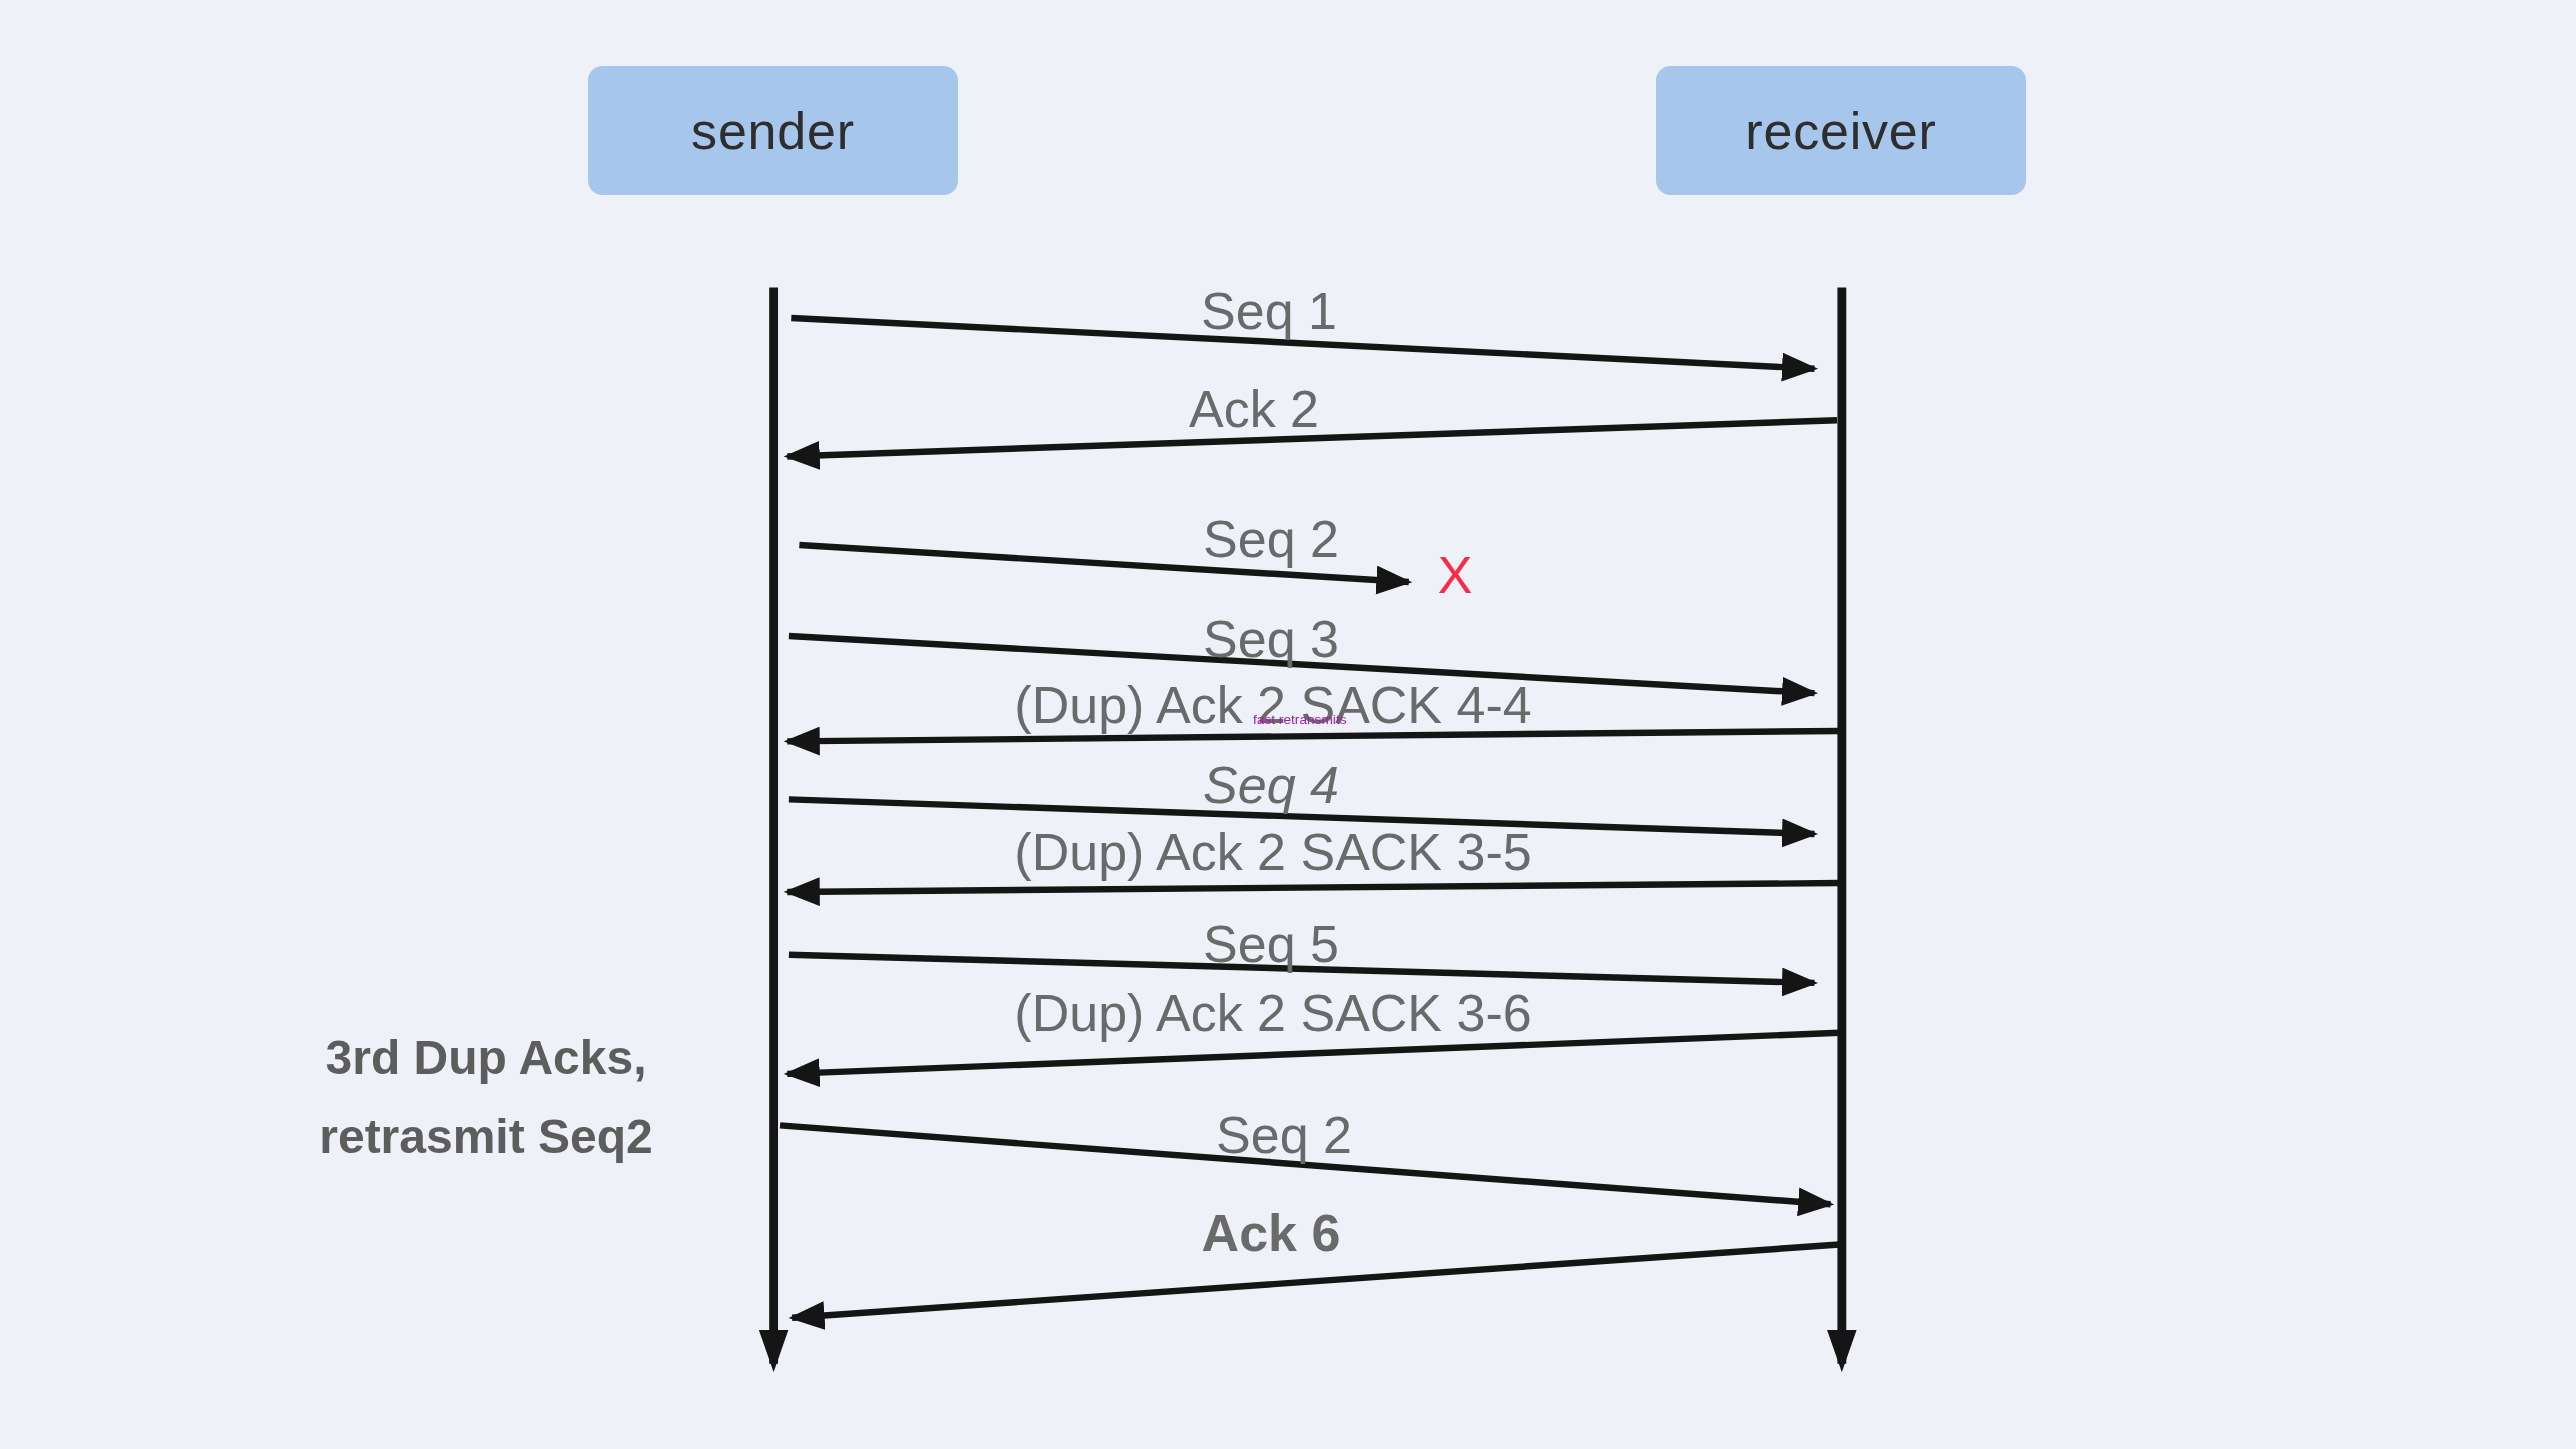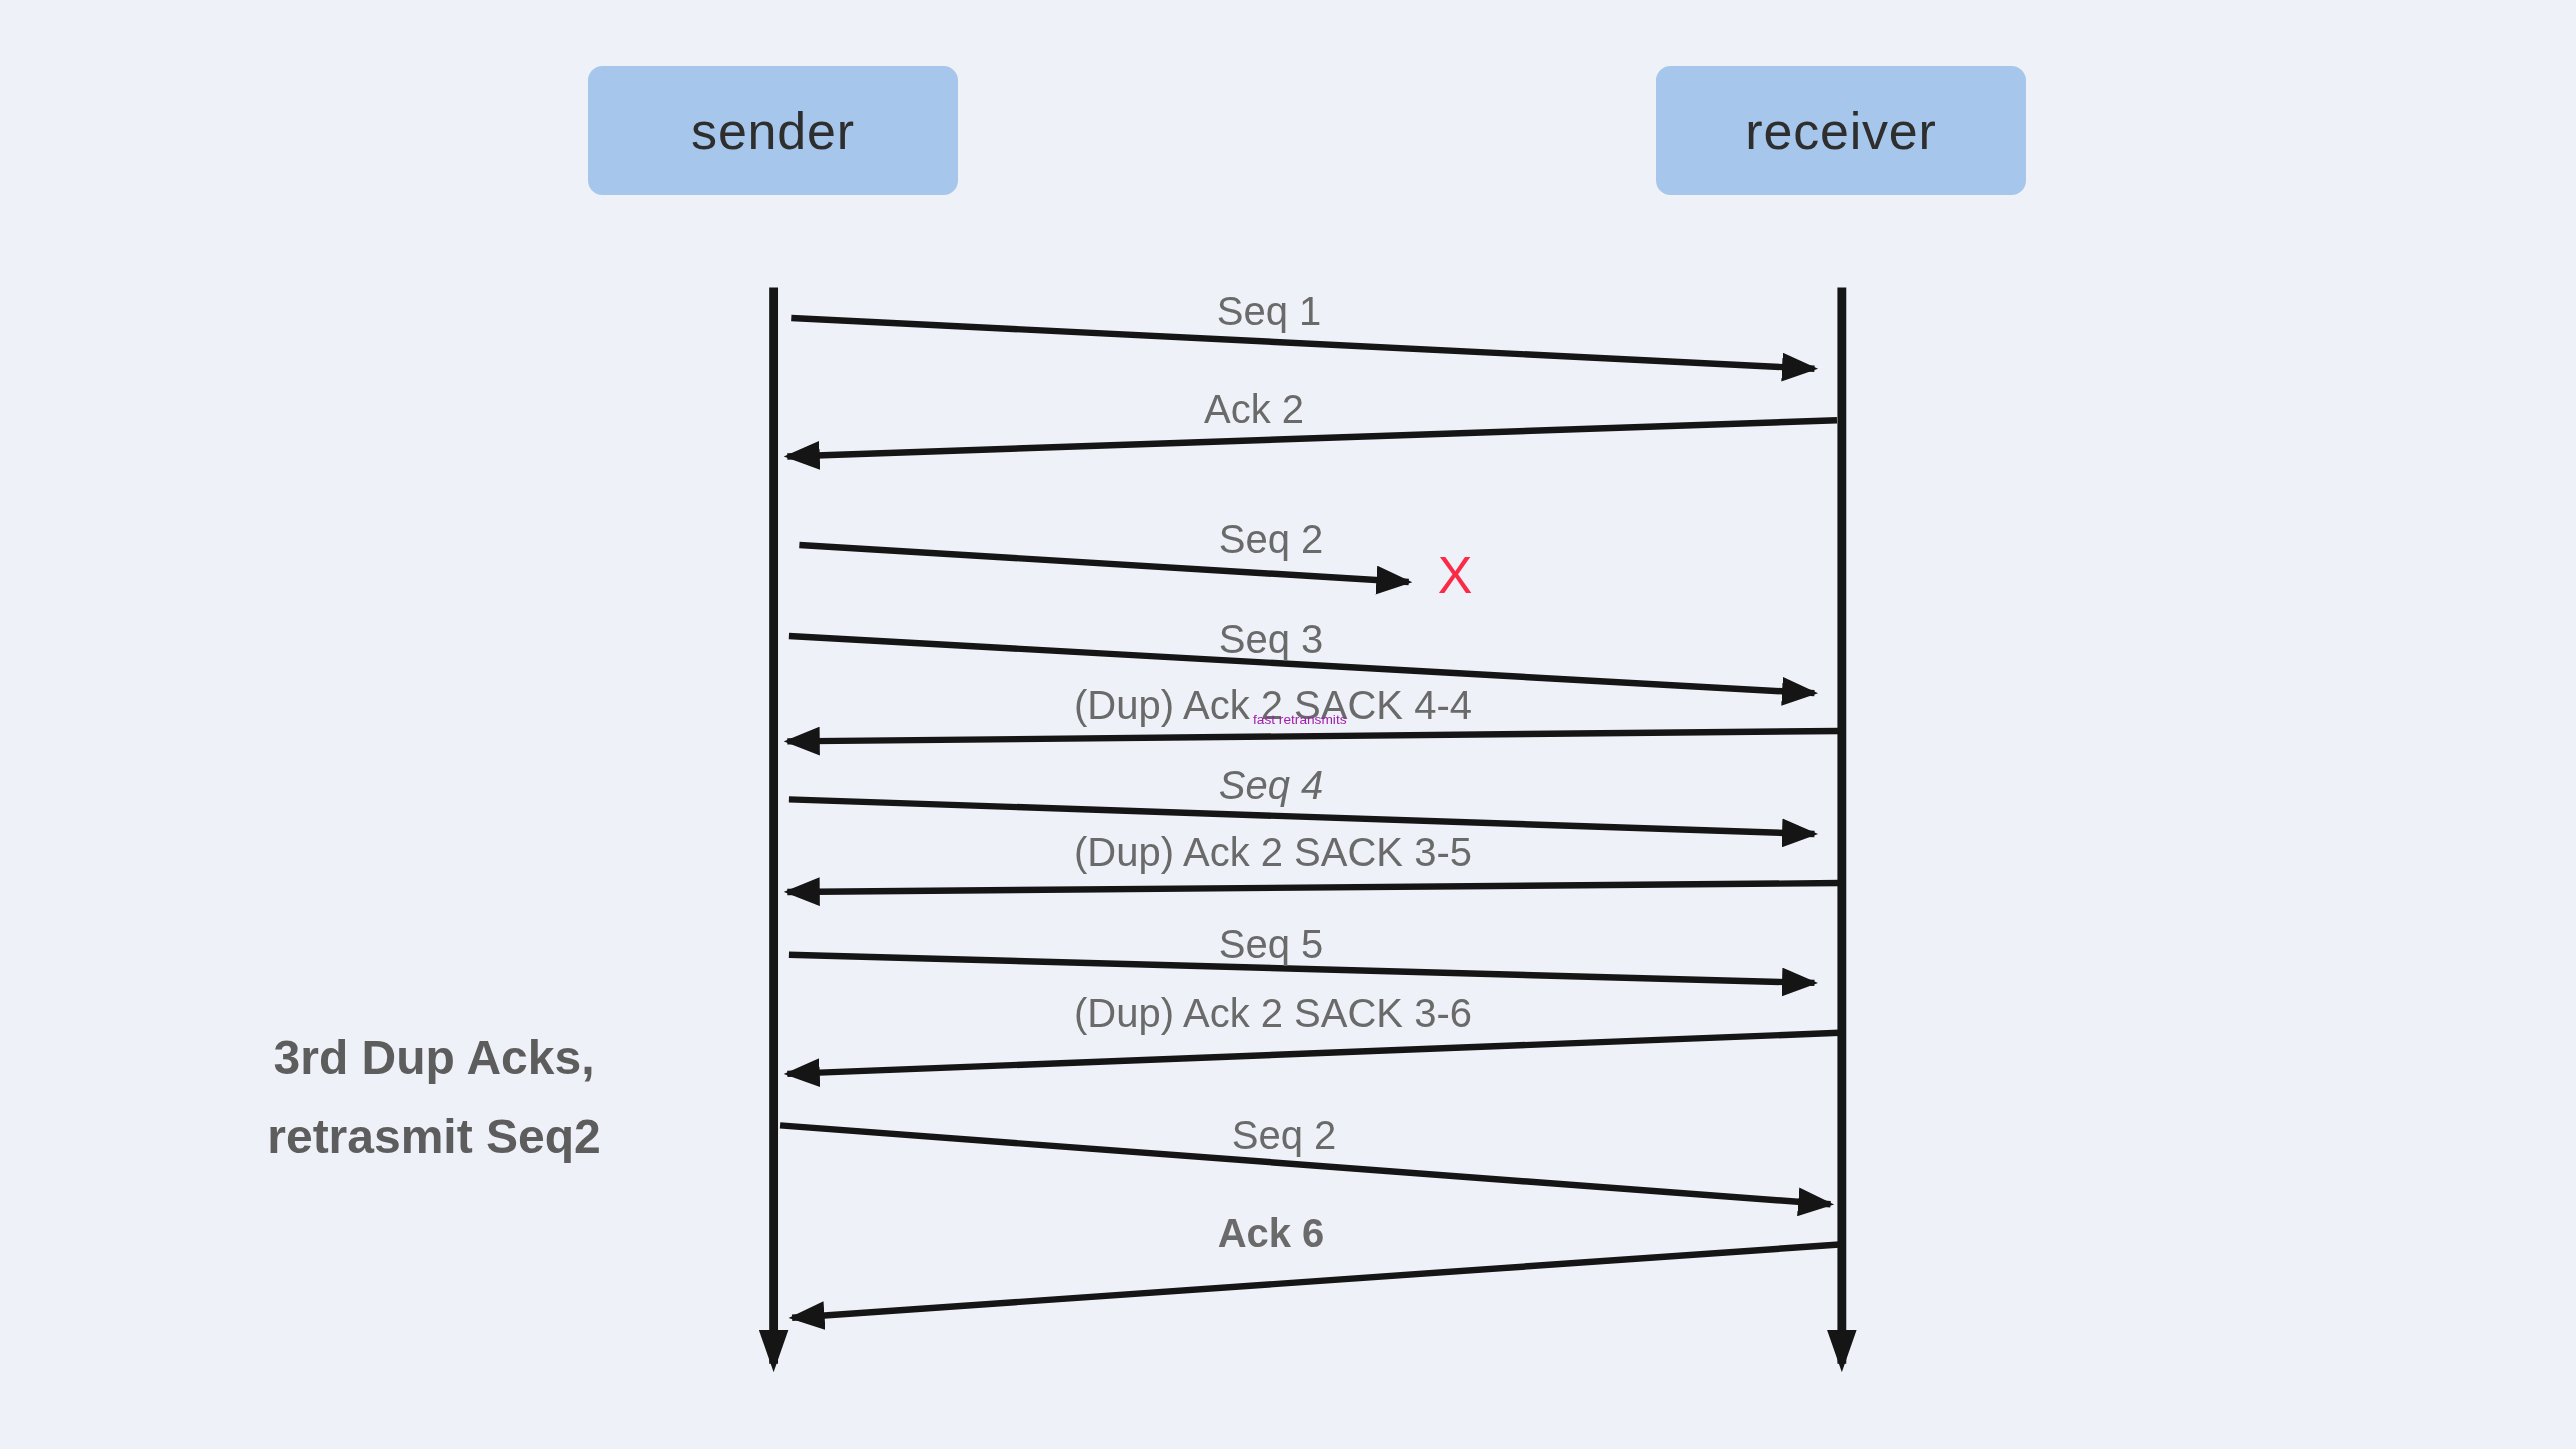--- a/index.html
+++ b/index.html
@@ -15,28 +15,28 @@
   .arrowfill{fill:var(--line,#151515);}
   .actor-box{
     position:absolute;width:370px;height:129px;border-radius:14.5px;
     background:var(--accent,#a7c6eb);color:#2e2e2e;font-size:52px;
     display:flex;align-items:center;justify-content:center;letter-spacing:0.8px;
   }
   #sender-box{left:588px;top:66px;}
   #receiver-box{left:1656px;top:66px;}
   .msg-label{
     position:absolute;transform:translate(-50%,-50%);
-    font-size:40px;color:var(--label,#6a6a6a);white-space:nowrap;
+    font-size:52px;color:var(--label,#6a6a6a);white-space:nowrap;
   }
   .lost-x{
     position:absolute;transform:translate(-50%,-50%);
     font-size:52px;font-weight:500;color:var(--lost,#fb2b47);
   }
   .side-note{
-    position:absolute;left:434px;top:1097px;transform:translate(-50%,-50%);
+    position:absolute;left:486px;top:1097px;transform:translate(-50%,-50%);
     font-size:48px;line-height:79px;font-weight:bold;color:var(--note,#5d5d5d);
     text-align:center;white-space:nowrap;
   }
   .fast-note{
     position:absolute;left:1253px;top:712px;
     font-size:13.7px;color:#a21caf;white-space:nowrap;
   }
 </style>
 </head>
 <body>

